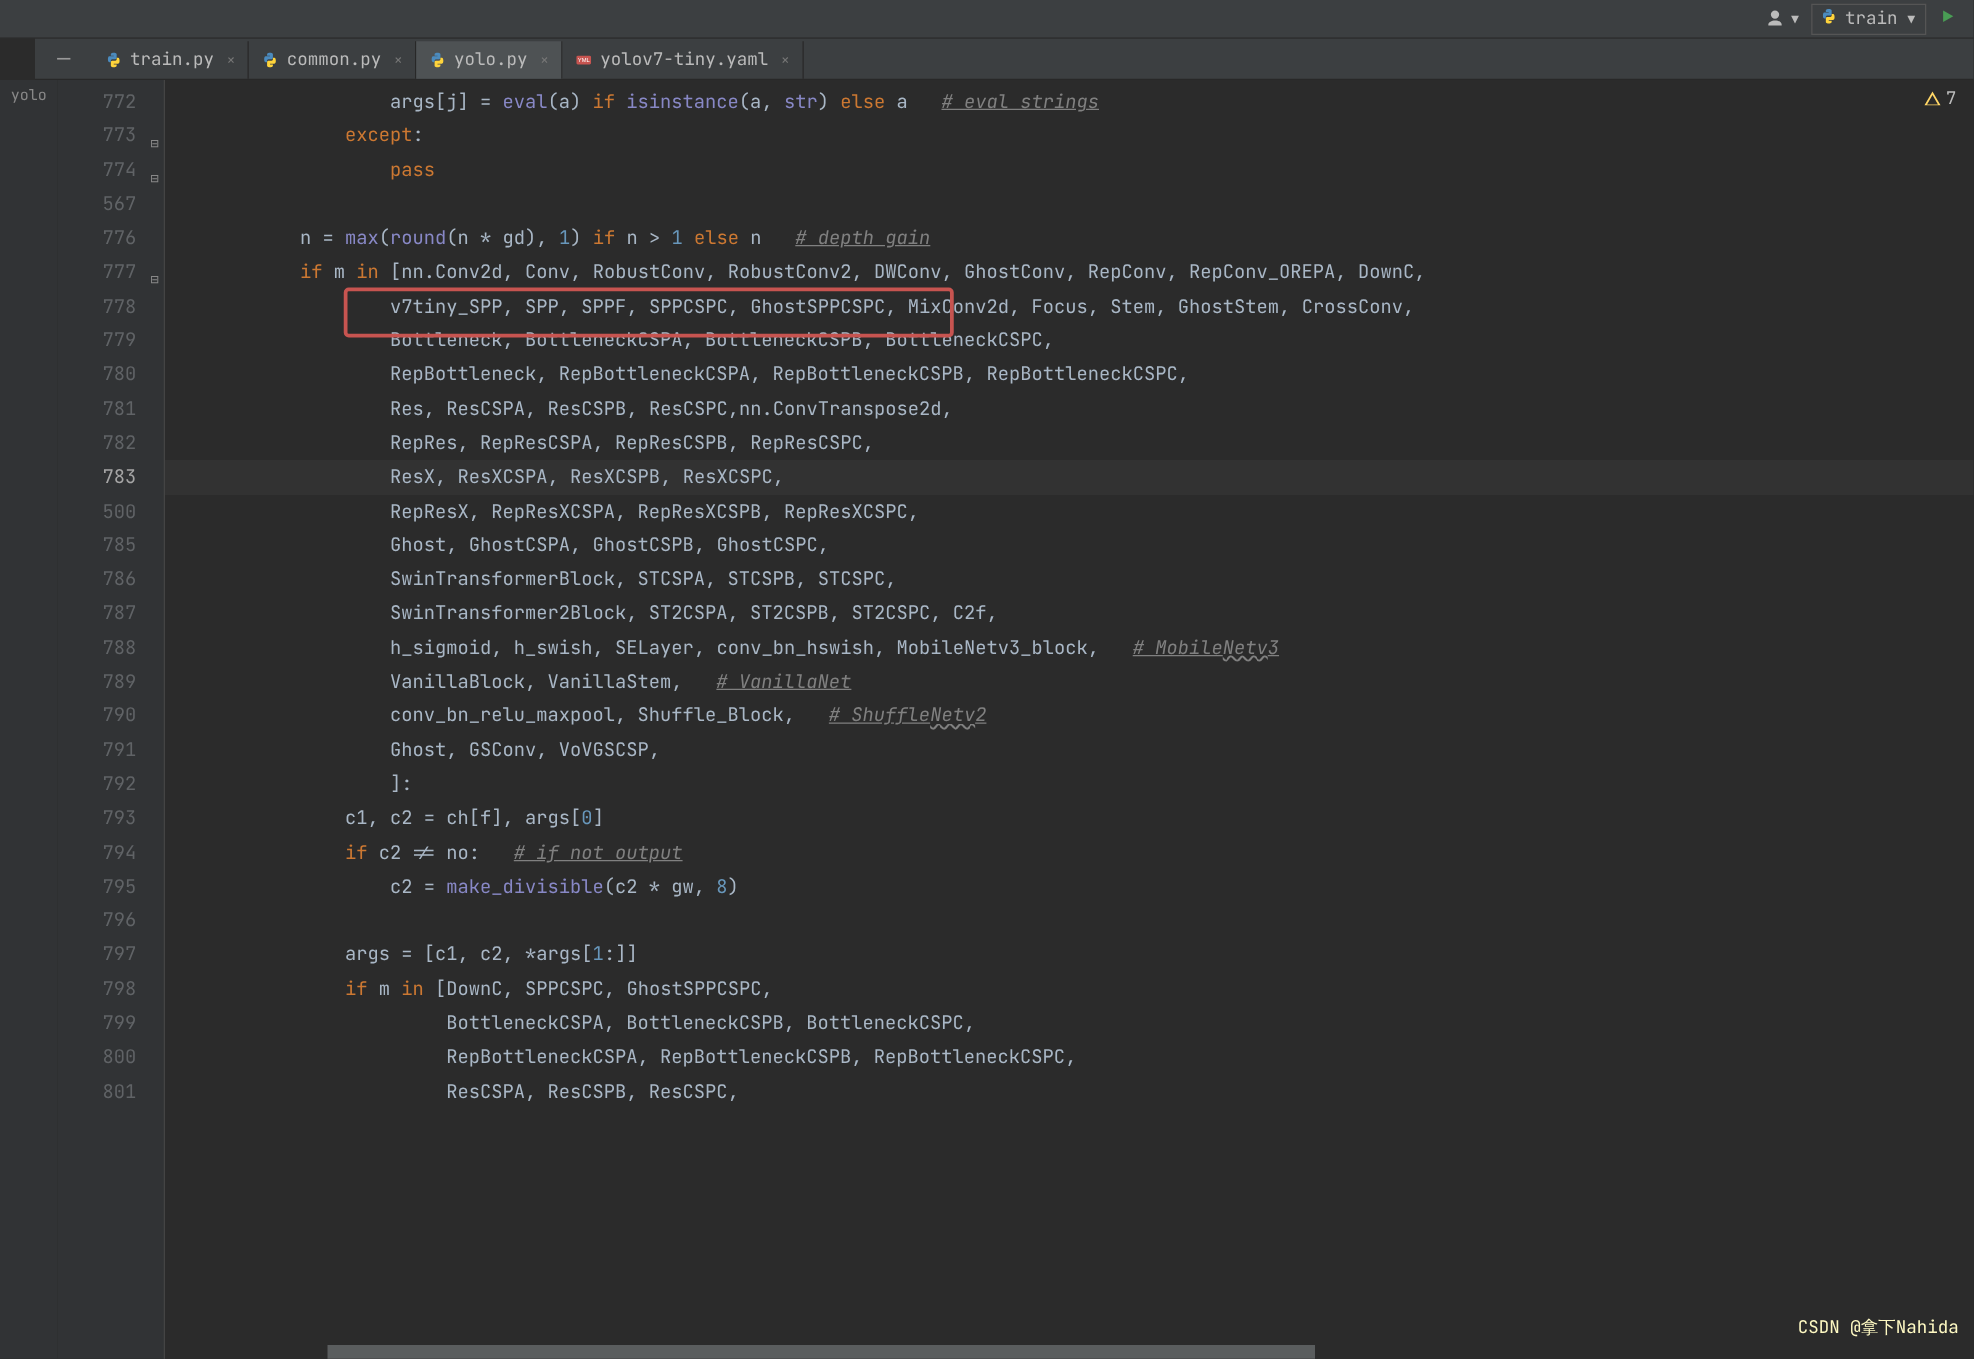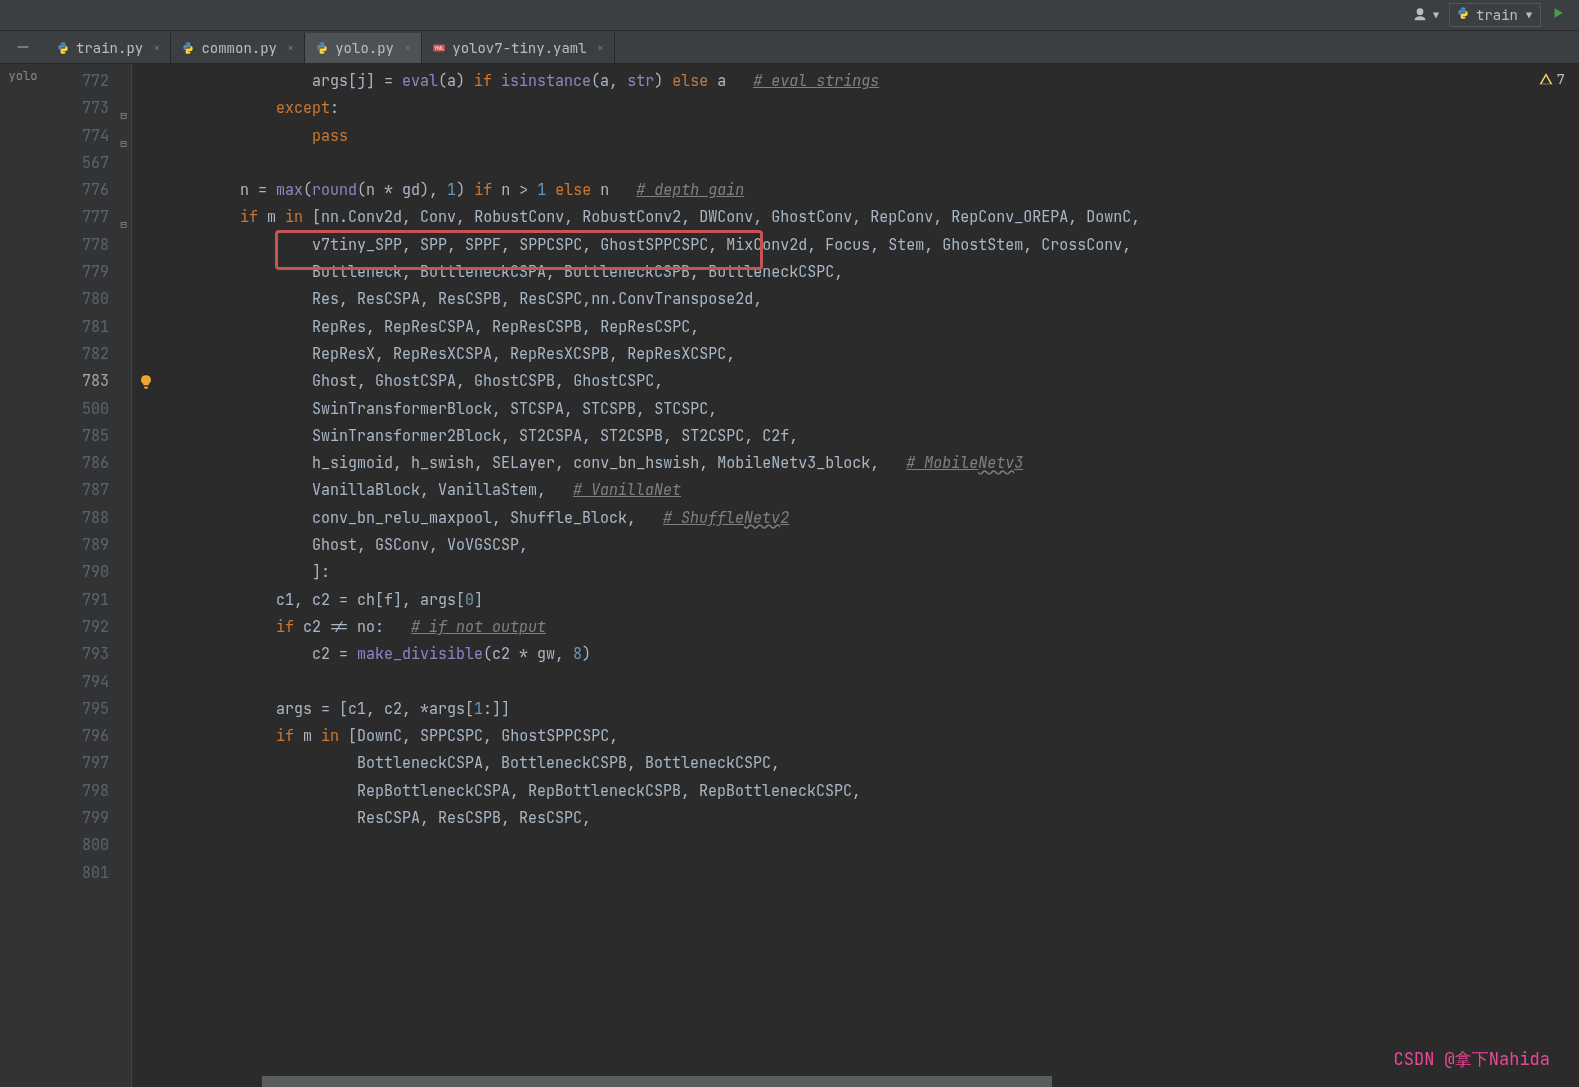--- a/index.html
+++ b/index.html
@@ -30,21 +30,21 @@
     font-size:15px;width:1579px;height:1087px;overflow:hidden;}
   .toolbar{height:30px;background:var(--bg-darker);display:flex;
     align-items:center;justify-content:flex-end;gap:10px;padding:0 14px;border-bottom:1px solid #282828;}
   .toolbar .user{display:flex;align-items:center;gap:3px;color:#bbb;}
   .toolbar .user svg{fill:#bbb;}
   .toolbar .run-target{border:1px solid #555;border-radius:0;
     padding:2px 8px 2px 6px;display:flex;align-items:center;gap:6px;color:#bbb;font-size:14px;}
   .toolbar .chev{font-size:10px;color:#bbb;margin-left:2px;}
   .play svg{fill:#499c54;}
   .tabs{height:32px;background:var(--bg-darker);display:flex;align-items:flex-end;
-    padding-left:46px;border-bottom:1px solid #282828;position:relative;}
+    padding-left:46px;border-bottom:1px solid #282828;position:relative;margin-left:28px;}
   .min-icon{position:absolute;left:15px;top:8px;color:#999;}
   .tab{display:flex;align-items:center;gap:6px;padding:6px 10px;
     color:var(--tab-text);font-size:14px;border-right:1px solid #282828;}
   .tab.active{background:var(--tab-active);}
   .tab .close{color:#777;font-size:12px;margin-left:4px;}
   .file-icon{display:inline-flex;}
   .editor{display:flex;height:calc(1087px - 62px);}
   .left-gap{width:46px;background:var(--bg-dark);text-align:center;
     font-size:12px;color:#888;padding-top:4px;}
   .gutter{background:var(--gutter-bg);width:85px;border-right:1px solid #444;
@@ -64,21 +64,21 @@
   .cm{color:var(--comment);font-style:italic;text-decoration:underline;}
   .pn{color:#a9b7c6;}
   .cl{color:#a9b7c6;}
   .op{color:#a9b7c6;}
   .gl{color:#a9b7c6;}
   .redbox{border:3px solid var(--red-box);border-radius:4px;position:absolute;
     left:143px;top:166px;width:482px;height:34px;pointer-events:none;}
   .problems{position:absolute;right:14px;top:6px;display:flex;align-items:center;gap:4px;
     color:#bbb;font-size:14px;}
   .problems svg{fill:var(--warn);}
-  .watermark{position:absolute;right:29px;bottom:16px;color:#ec4899;font-size:17px;}
+  .watermark{position:absolute;right:12px;bottom:16px;color:#fef9c3;font-size:14px;}
   .hscroll{position:absolute;left:130px;right:0;bottom:0;height:13px;
     background:transparent;}
   .hscroll .thumb{position:absolute;left:0;top:0;height:13px;width:790px;
     background:#5a5d5e;border-radius:0;}
   .und{text-decoration:underline wavy #808080;margin-top:48px;}
 </style>
 </head>
 <body>
 
 <div class="toolbar">
@@ -194,22 +194,24 @@
     </div>
   <div class="code">
     <div class="line">                    <span class="gl">args[j] = </span><span class="bi">eval</span><span class="pn">(a) </span><span class="kw">if </span><span class="bi">isinstance</span><span class="pn">(a</span><span class="op">, </span><span class="bi">str</span><span class="pn">) </span><span class="kw">else</span><span class="pn"> a   </span><span class="cm"># eval strings</span></div>
       <div class="line">                <span class="kw">except</span><span class="pn">:</span></div>
       <div class="line">                    <span class="kw">pass</span></div>
       <div class="line"></div>
       <div class="line">            <span class="gl">n = </span><span class="bi">max</span><span class="pn">(</span><span class="bi">round</span><span class="pn">(n * gd)</span><span class="op">, </span><span class="nm">1</span><span class="pn">) </span><span class="kw">if</span><span class="pn"> n &gt; </span><span class="nm">1</span><span class="pn"> </span><span class="kw">else</span><span class="pn"> n   </span><span class="cm"># depth gain</span></div>
       <div class="line">            <span class="kw">if</span><span class="pn"> m </span><span class="kw">in</span><span class="pn"> [nn.Conv2d</span><span class="op">, </span><span class="cl">Conv</span><span class="op">, </span><span class="cl">RobustConv</span><span class="op">, </span><span class="cl">RobustConv2</span><span class="op">, </span><span class="cl">DWConv</span><span class="op">, </span><span class="cl">GhostConv</span><span class="op">, </span><span class="cl">RepConv</span><span class="op">, </span><span class="cl">RepConv_OREPA</span><span class="op">, </span><span class="cl">DownC</span><span class="op">,</span></div>
       <div class="line">                  <span class="pn">  </span><span class="cl">v7tiny_SPP</span><span class="op">, </span><span class="cl">SPP</span><span class="op">, </span><span class="cl">SPPF</span><span class="op">, </span><span class="cl">SPPCSPC</span><span class="op">, </span><span class="cl">GhostSPPCSPC</span><span class="op">, </span><span class="cl">MixConv2d</span><span class="op">, </span><span class="cl">Focus</span><span class="op">, </span><span class="cl">Stem</span><span class="op">, </span><span class="cl">GhostStem</span><span class="op">, </span><span class="cl">CrossConv</span><span class="op">,</span></div>
       <div class="line">                  <span class="pn">  </span><span class="cl">Bottleneck</span><span class="op">, </span><span class="cl">BottleneckCSPA</span><span class="op">, </span><span class="cl">BottleneckCSPB</span><span class="op">, </span><span class="cl">BottleneckCSPC</span><span class="op">,</span></div>
+      <div class="line">                  <span class="pn">  </span><span class="cl">RepBottleneck</span><span class="op">, </span><span class="cl">RepBottleneckCSPA</span><span class="op">, </span><span class="cl">RepBottleneckCSPB</span><span class="op">, </span><span class="cl">RepBottleneckCSPC</span><span class="op">,</span></div>
       <div class="line">                  <span class="pn">  </span><span class="cl">Res</span><span class="op">, </span><span class="cl">ResCSPA</span><span class="op">, </span><span class="cl">ResCSPB</span><span class="op">, </span><span class="cl">ResCSPC</span><span class="op">,</span><span class="cl">nn.ConvTranspose2d</span><span class="op">,</span></div>
       <div class="line">                  <span class="pn">  </span><span class="cl">RepRes</span><span class="op">, </span><span class="cl">RepResCSPA</span><span class="op">, </span><span class="cl">RepResCSPB</span><span class="op">, </span><span class="cl">RepResCSPC</span><span class="op">,</span></div>
+      <div class="line current">                  <span class="pn">  </span><span class="cl">ResX</span><span class="op">, </span><span class="cl">ResXCSPA</span><span class="op">, </span><span class="cl">ResXCSPB</span><span class="op">, </span><span class="cl">ResXCSPC</span><span class="op">,</span></div>
       <div class="line">                  <span class="pn">  </span><span class="cl">RepResX</span><span class="op">, </span><span class="cl">RepResXCSPA</span><span class="op">, </span><span class="cl">RepResXCSPB</span><span class="op">, </span><span class="cl">RepResXCSPC</span><span class="op">,</span></div>
       <div class="line">                  <span class="pn">  </span><span class="cl">Ghost</span><span class="op">, </span><span class="cl">GhostCSPA</span><span class="op">, </span><span class="cl">GhostCSPB</span><span class="op">, </span><span class="cl">GhostCSPC</span><span class="op">,</span></div>
       <div class="line">                  <span class="pn">  </span><span class="cl">SwinTransformerBlock</span><span class="op">, </span><span class="cl">STCSPA</span><span class="op">, </span><span class="cl">STCSPB</span><span class="op">, </span><span class="cl">STCSPC</span><span class="op">,</span></div>
       <div class="line">                  <span class="pn">  </span><span class="cl">SwinTransformer2Block</span><span class="op">, </span><span class="cl">ST2CSPA</span><span class="op">, </span><span class="cl">ST2CSPB</span><span class="op">, </span><span class="cl">ST2CSPC</span><span class="op">, </span><span class="cl">C2f</span><span class="op">,</span></div>
       <div class="line">                  <span class="pn">  </span><span class="cl">h_sigmoid</span><span class="op">, </span><span class="cl">h_swish</span><span class="op">, </span><span class="cl">SELayer</span><span class="op">, </span><span class="cl">conv_bn_hswish</span><span class="op">, </span><span class="cl">MobileNetv3_block</span><span class="op">,   </span><span class="cm"># Mobile</span><span class="cm und">Netv</span><span class="cm">3</span></div>
       <div class="line">                  <span class="pn">  </span><span class="cl">VanillaBlock</span><span class="op">, </span><span class="cl">VanillaStem</span><span class="op">,   </span><span class="cm"># VanillaNet</span></div>
       <div class="line">                  <span class="pn">  </span><span class="cl">conv_bn_relu_maxpool</span><span class="op">, </span><span class="cl">Shuffle_Block</span><span class="op">,   </span><span class="cm"># Shuffle</span><span class="cm und">Netv</span><span class="cm">2</span></div>
       <div class="line">                  <span class="pn">  </span><span class="cl">Ghost</span><span class="op">, </span><span class="cl">GSConv</span><span class="op">, </span><span class="cl">VoVGSCSP</span><span class="op">,</span></div>
       <div class="line">                  <span class="pn">  ]:</span></div>
       <div class="line">                <span class="gl">c1</span><span class="op">, </span><span class="gl">c2 = ch[f]</span><span class="op">, </span><span class="gl">args[</span><span class="nm">0</span><span class="gl">]</span></div>

